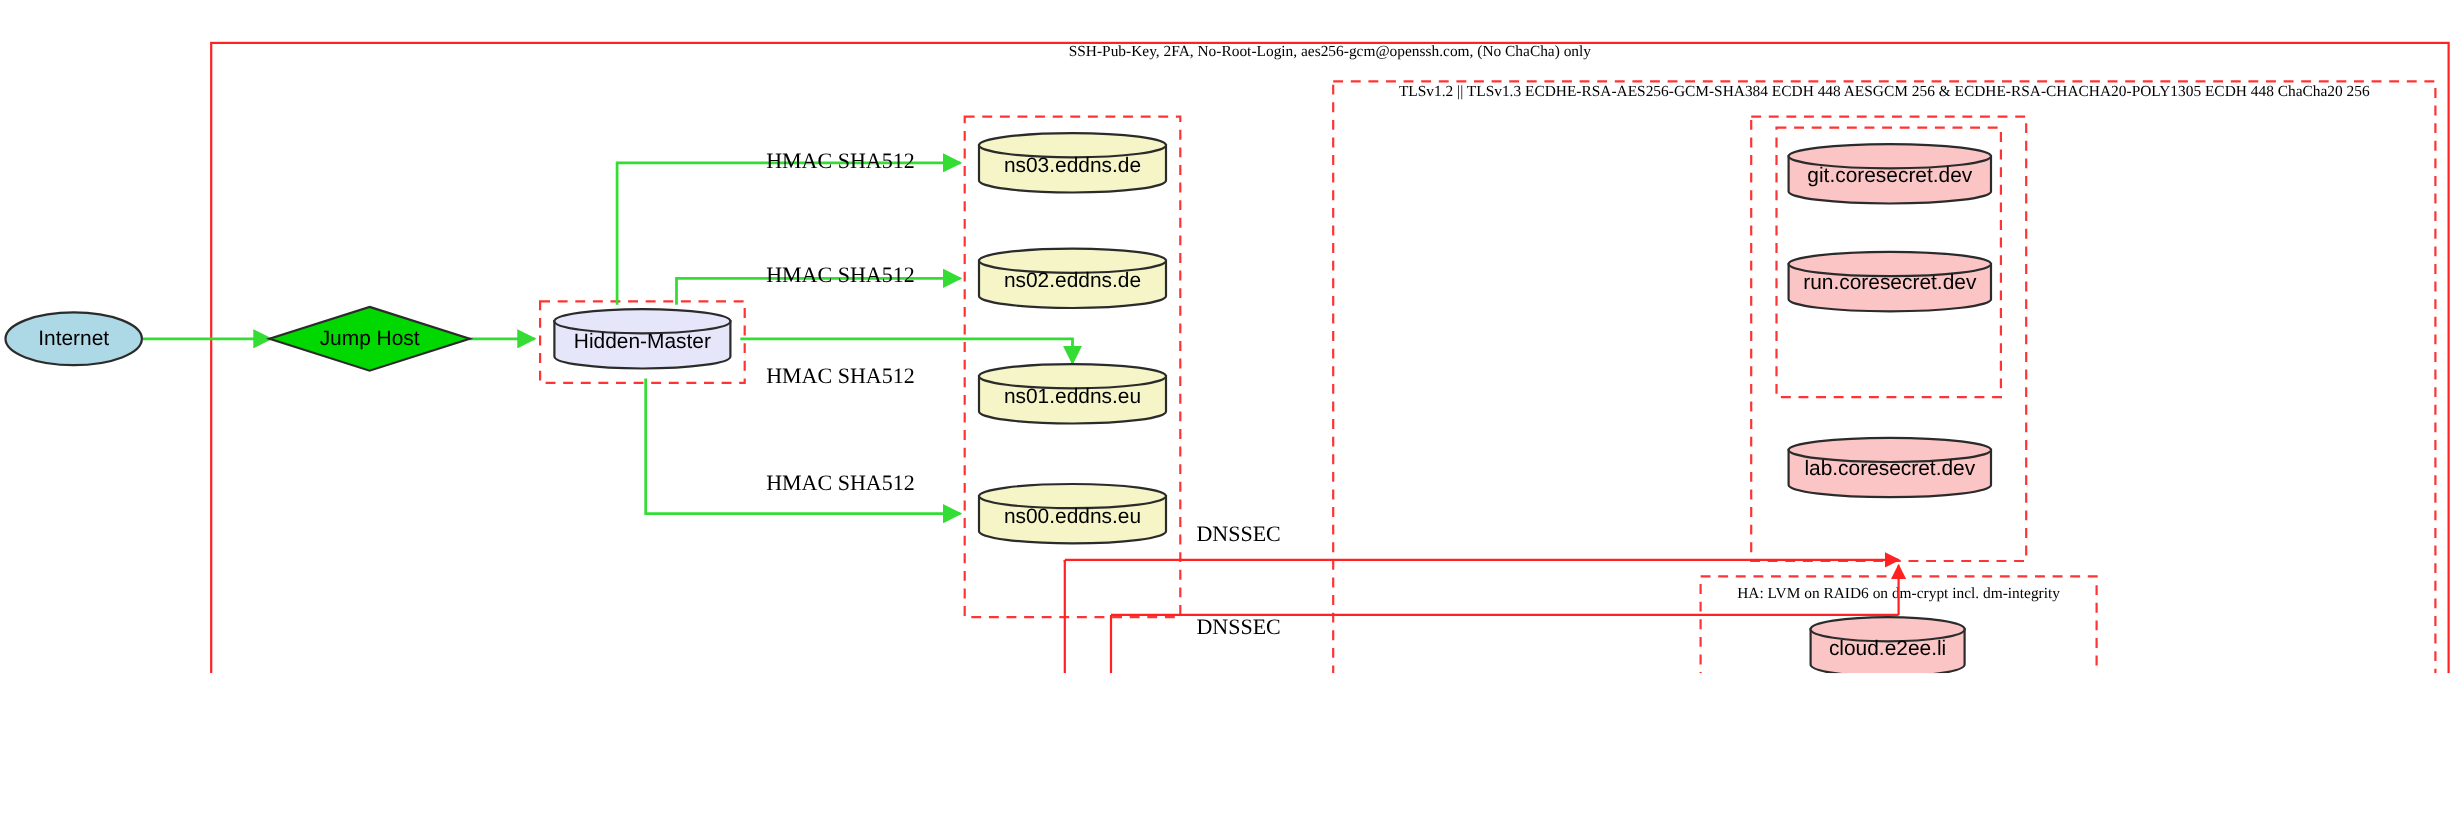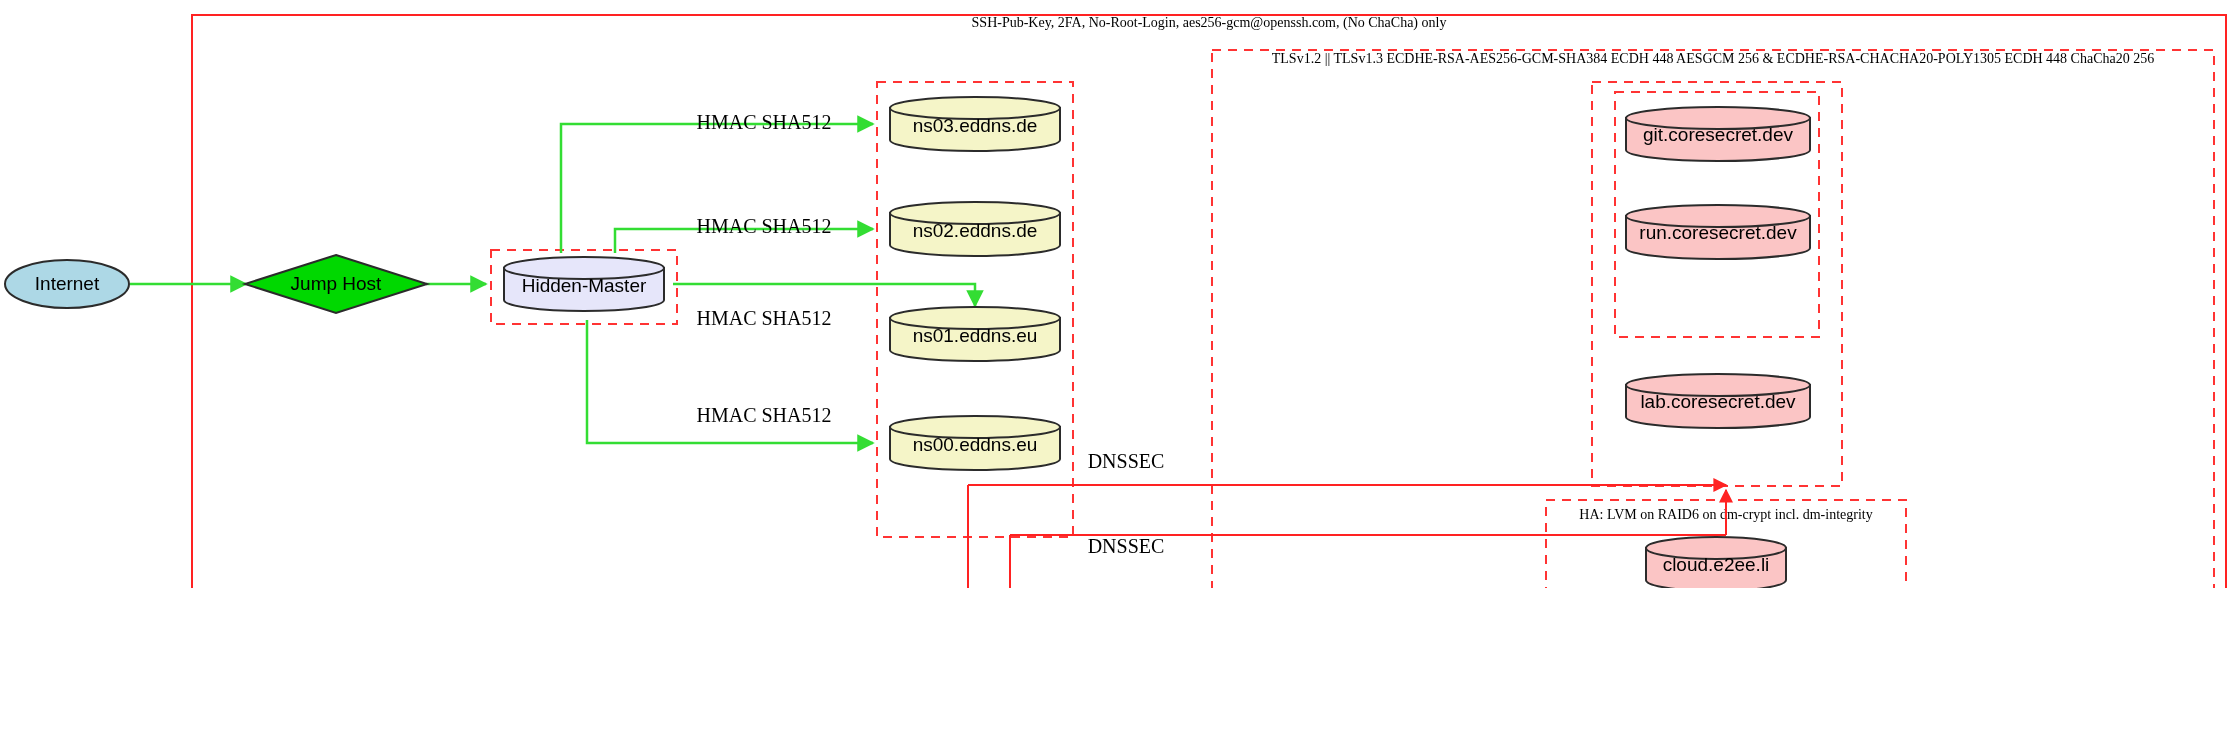--- a/index.html
+++ b/index.html
@@ -7,20 +7,21 @@
     padding: 0;
     background: #ffffff;
   }
   #canvas-wrap {
     position: relative;
     width: 2240px;
     height: 588px;
     background: #ffffff;
     overflow: hidden;
     font-family: "Liberation Sans", sans-serif;
+    margin-top: 24px;
   }
   svg#diagram {
     display: block;
     width: 2240px;
     height: 744px;
   }
   .node-label-sans {
     font-family: "Liberation Sans", sans-serif;
     font-size: 19px;
     fill: #000000;

